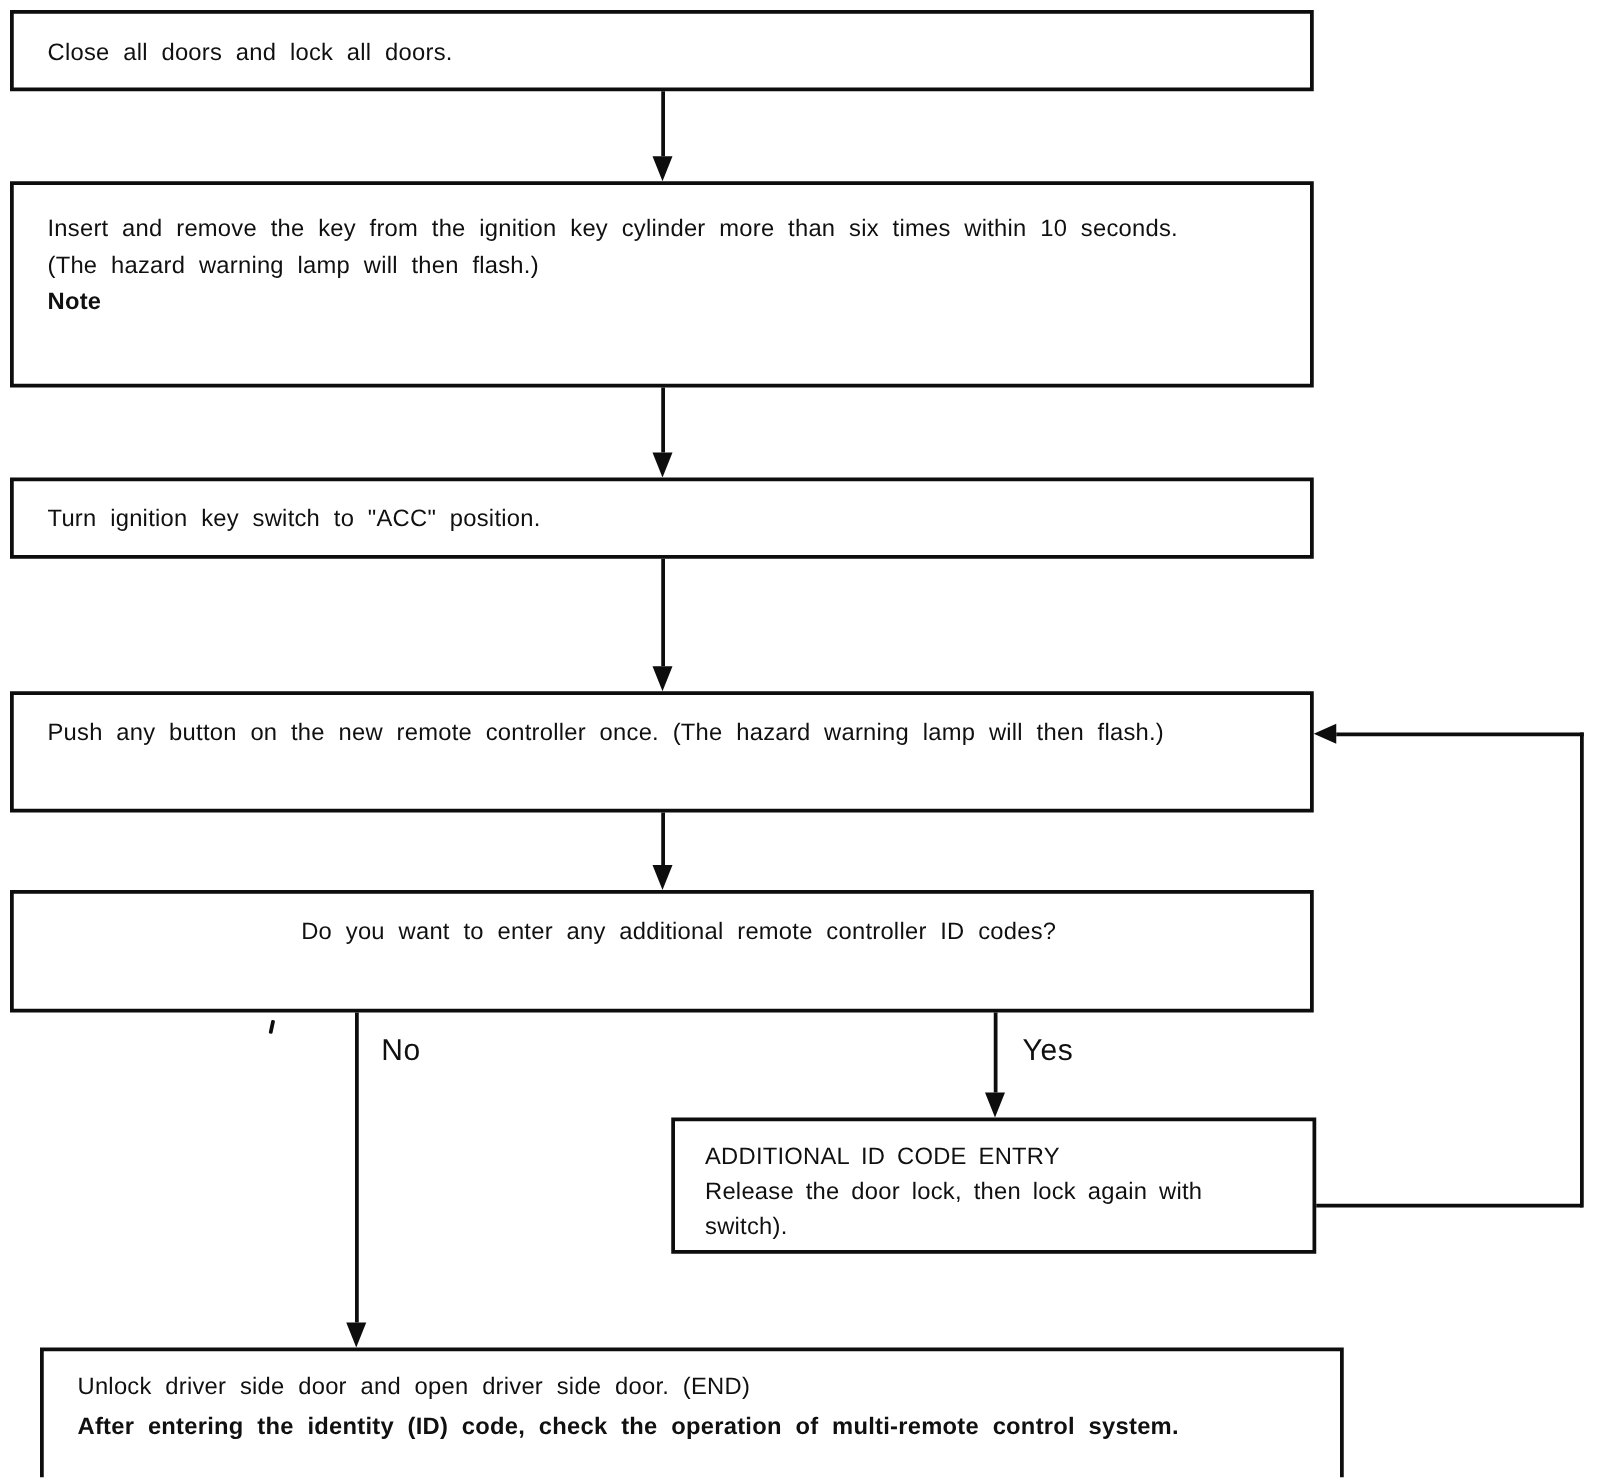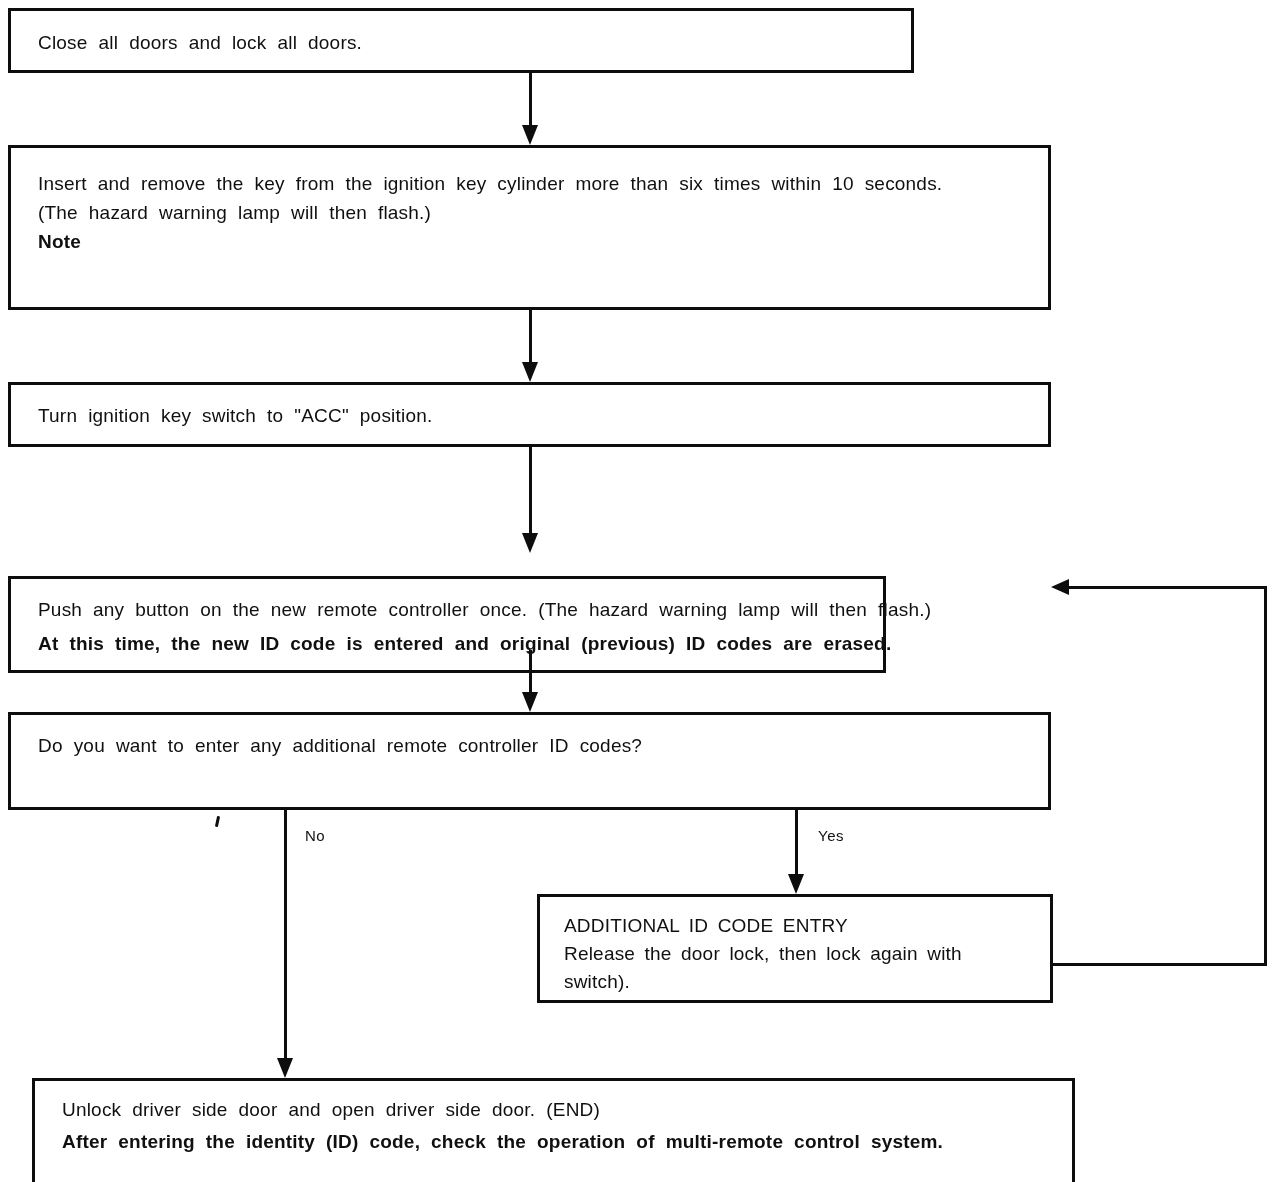--- a/index.html
+++ b/index.html
@@ -21,30 +21,30 @@
   .box .txt {
     font-size: 19px;
     letter-spacing: 0.2px;
     word-spacing: 5.5px;
     white-space: nowrap;
     color: #101010;
   }
   .bold { font-weight: bold; }
 
   
-  #b1 { left: 8px;  top: 8px;    width: 906px; height: 65px;  padding: 20px 0 0 27px; }
+  #b1 { left: 8px;  top: 8px;    width: 1043px; height: 65px;  padding: 20px 0 0 27px; }
   #b1 .txt { line-height: 24px; }
   #b2 { left: 8px;  top: 145px;  width: 1043px; height: 165px; padding: 21px 0 16px 27px; }
   #b2 .txt { line-height: 29px; }
   #b3 { left: 8px;  top: 382px;  width: 1043px; height: 65px;  padding: 19px 0 16px 27px; }
   #b3 .txt { line-height: 24px; }
-  #b4 { left: 8px;  top: 553px;  width: 878px; height: 97px;  padding: 14px 0 0 27px; margin-top: 23px; }
+  #b4 { left: 8px;  top: 553px;  width: 1043px; height: 97px;  padding: 14px 0 0 27px; }
   #b4 .txt { line-height: 34px; }
   #b5 { left: 8px;  top: 712px;  width: 1043px; height: 98px;  padding: 15px 0 0 27px; }
-  #b5 .txt { line-height: 31px; }
+  #b5 .txt { line-height: 31px; text-align: center; }
   #b6 { left: 537px; top: 894px; width: 516px;  height: 109px; padding: 15px 0 0 24px; }
   #b6 .txt { line-height: 28px; word-spacing: 4px; }
   #b7 { left: 8px;  top: 1078px; width: 1043px; height: 120px;  padding: 13px 0 0 27px; margin-left: 24px; }
   #b7 .txt { line-height: 32px; }
 
   
   .vline, .hline { position: absolute; background: #0d0d0d; }
   .vline { width: 3px; }
   .hline { height: 3px; }
 
@@ -74,21 +74,21 @@
   #vyes { left: 795px; top: 810px; height: 64px; } #hyes { left: 788px; top: 874px; }
 
   
   #fb-bottom { left: 1053px; top: 963px; width: 213px; }
   #fb-right  { left: 1264px; top: 586px; height: 380px; }
   #fb-top    { left: 1069px; top: 586px; width: 198px; }
   #fb-head   { left: 1051px; top: 579px; }
 
   .lbl {
     position: absolute;
-    font-size: 15px;
+    font-size: 24px;
     letter-spacing: 0.5px;
     color: #101010;
   }
   #lbl-no  { left: 305px; top: 827px; }
   #lbl-yes { left: 818px; top: 827px; }
 
   .artifact {
     position: absolute;
     left: 216px; top: 816px;
     width: 3px; height: 11px;
@@ -120,21 +120,20 @@
 
   <div class="box" id="b3">
     <div class="txt">Turn ignition key switch to "ACC" position.</div>
   </div>
 
   <div class="vline" id="v3"></div>
   <div class="head-down" id="h3"></div>
 
   <div class="box" id="b4">
     <div class="txt">Push any button on the new remote controller once. (The hazard warning lamp will then flash.)</div>
-    <div class="txt bold">At this time, the new ID code is entered and original (previous) ID codes are erased.</div>
   </div>
 
   <div class="vline" id="v4"></div>
   <div class="head-down" id="h4"></div>
 
   <div class="box" id="b5">
     <div class="txt">Do you want to enter any additional remote controller ID codes?</div>
   </div>
 
   <div class="vline" id="vno"></div>

